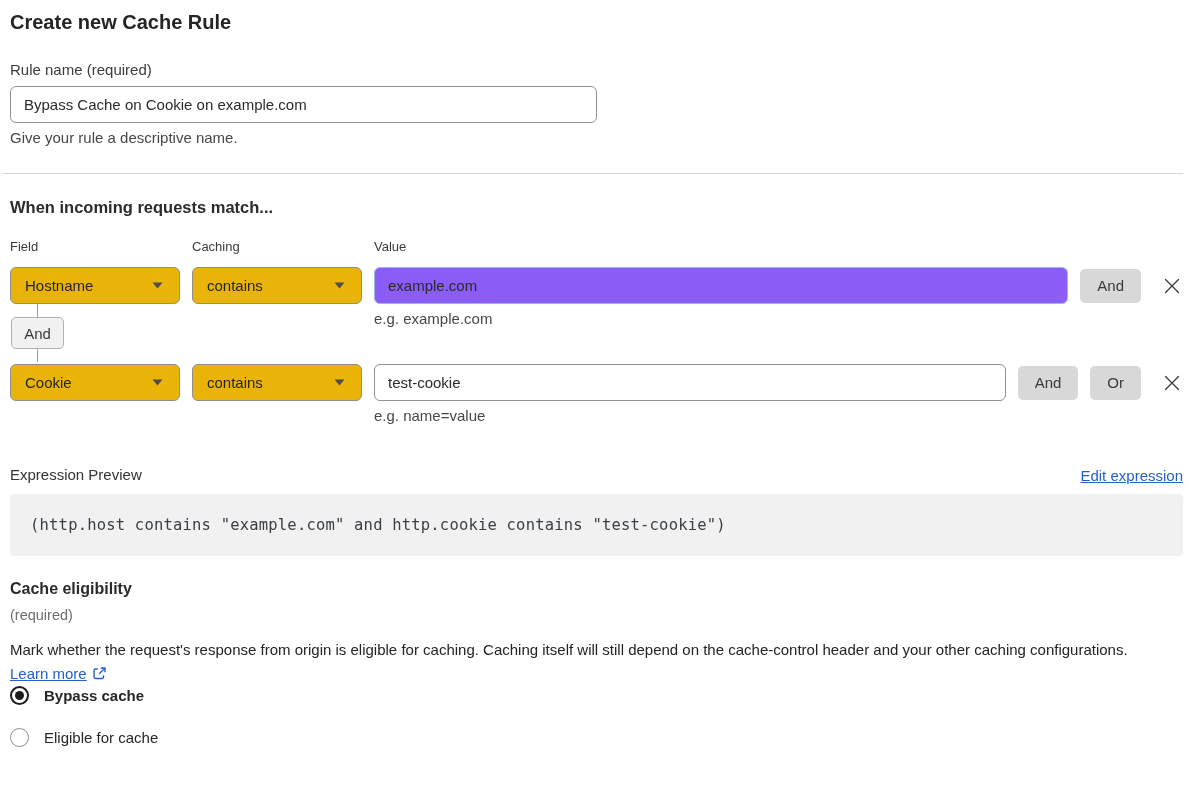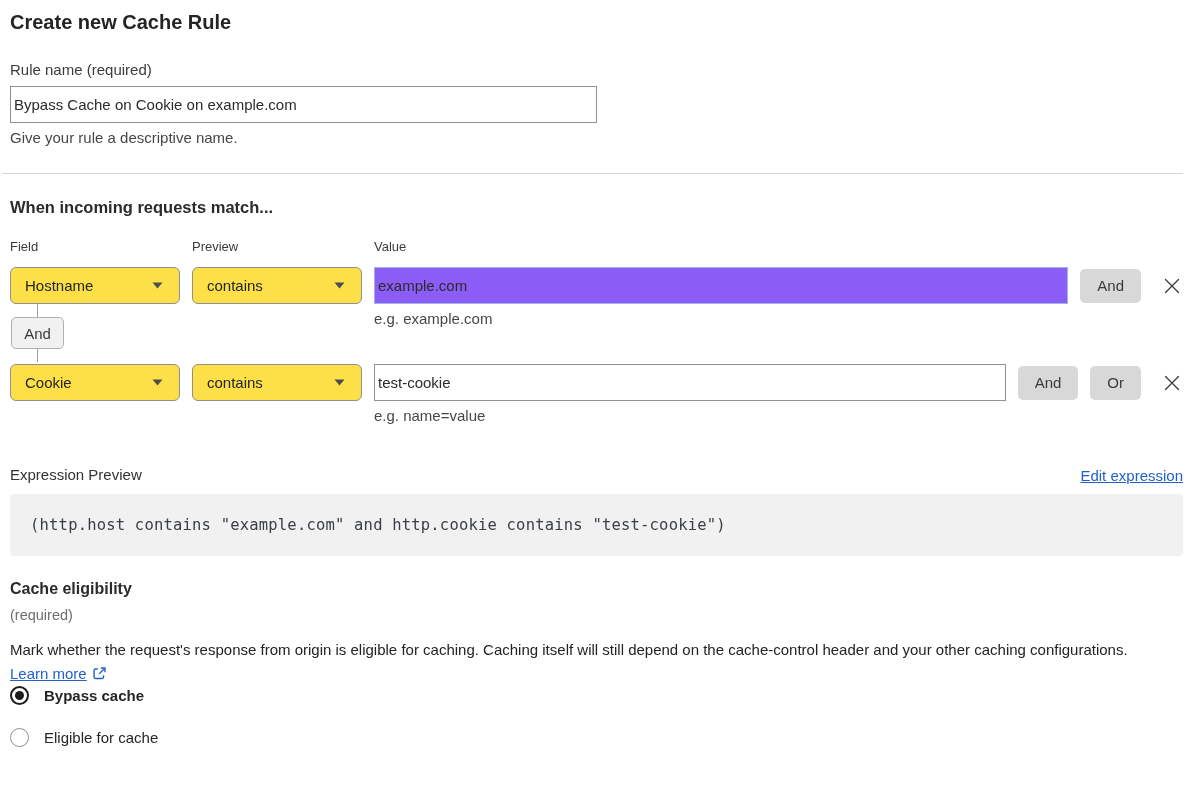--- a/index.html
+++ b/index.html
@@ -12,22 +12,22 @@
   .page { padding: 10px 17px 0 10px; width: 1200px; height: 793px; }
 
   .page-title {
     font-size: 20px; font-weight: 700; color: #242424;
     margin: 0; line-height: 24px;
   }
 
   .form-label { font-size: 15px; color: #3b3b3b; margin-top: 27px; line-height: 18px; }
 
   .text-input {
-    height: 37px; border: 1px solid #919191; border-radius: 0;
-    padding: 0 3px; font-size: 15px; color: #2b2b2b; background: #fff;
+    height: 37px; border: 1px solid #919191; border-radius: 6px;
+    padding: 0 13px; font-size: 15px; color: #2b2b2b; background: #fff;
     font-family: "Liberation Sans", sans-serif; width: 100%;
     outline: none; display: block;
   }
   .rule-name-input { width: 587px; margin-top: 7px; }
 
   .helper-text { font-size: 15px; color: #474747; margin-top: 6px; line-height: 18px; }
 
   .divider { border: none; border-top: 1px solid #d6d6d6; margin: 26px 0 0 -8px; }
 
   .section-heading { font-size: 16.5px; font-weight: 700; color: #2b2b2b; margin-top: 23px; line-height: 20px; }
@@ -37,21 +37,21 @@
   .col-labels .c1, .col-labels .c2 { width: 170px; }
   .col-labels .c3 { flex: 1; }
 
   .rows { position: relative; margin-top: 12px; }
   .matcher-row { display: flex; gap: 12px; align-items: flex-start; }
   .matcher-row.first { margin-bottom: 36px; }
   .cell-field, .cell-op { width: 170px; }
   .cell-value { flex: 1; }
 
   .select-box {
-    height: 37px; border: 1px solid #8f8f8f; border-radius: 6px; background: #fde047;
+    height: 37px; border: 1px solid #8f8f8f; border-radius: 6px; background: #eab308;
     display: flex; align-items: center; justify-content: space-between;
     padding: 0 16px 0 14px; font-size: 15px; color: #252525; cursor: pointer;
   }
   .value-input-highlight { background: #8b5cf6; border-color: #9cb6e6; }
 
   .btn-chip {
     height: 34px; margin-top: 2px; padding: 0 17px;
     background: #d8d8d8; border: none; border-radius: 5px;
     font-size: 15px; color: #3a3a3a; font-family: "Liberation Sans", sans-serif;
     cursor: pointer; line-height: 34px; white-space: nowrap;
@@ -109,21 +109,21 @@
   <div class="form-label">Rule name (required)</div>
   <input class="text-input rule-name-input" type="text" value="Bypass Cache on Cookie on example.com" style="">
   <div class="helper-text">Give your rule a descriptive name.</div>
 
   <hr class="divider">
 
   <div class="section-heading">When incoming requests match...</div>
 
   <div class="col-labels">
     <div class="c1">Field</div>
-    <div class="c2">Preview</div>
+    <div class="c2">Caching</div>
     <div class="c3">Value</div>
   </div>
 
   <div class="rows">
 
     <div class="matcher-row first">
       <div class="cell-field">
         <div class="select-box">
           <span>Hostname</span>
           <svg class="caret" width="11" height="7" viewBox="0 0 11 7">

